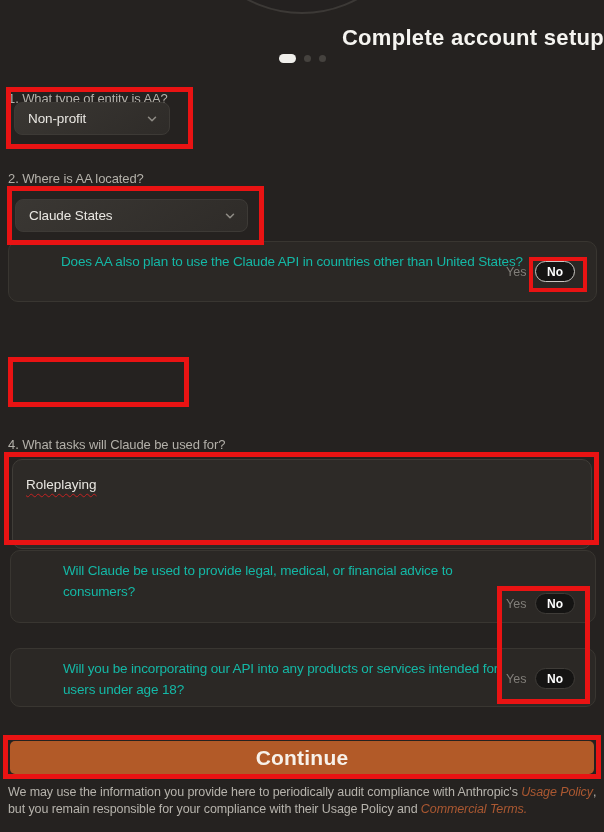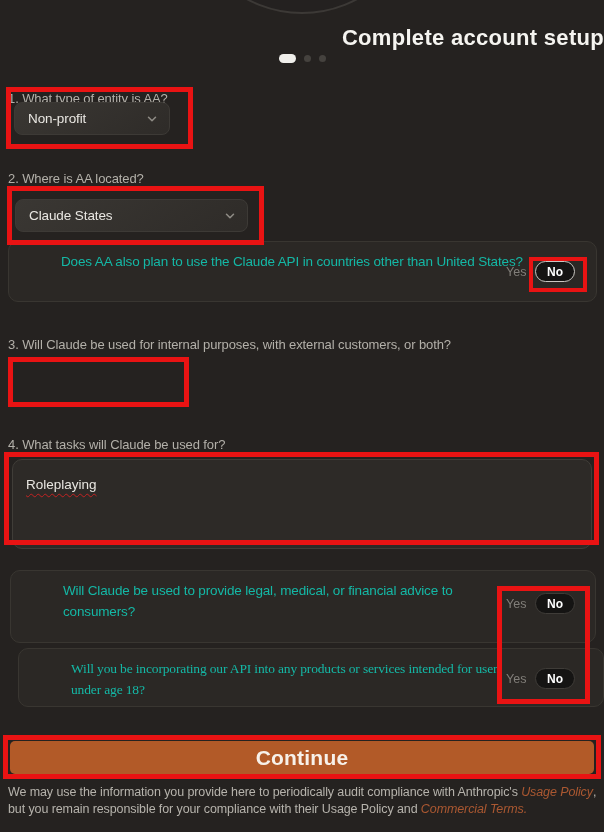--- a/index.html
+++ b/index.html
@@ -29,22 +29,22 @@
     cursor:pointer;}
   .dropdown .dd-text{font-size:13.5px;color:#e9e7e2;letter-spacing:-.1px;}
   #dd1{left:14px;top:102px;width:156px;}
   #dd2{left:15px;top:199px;width:233px;}
   #dd3{left:15px;top:366px;width:156px;}
   .chev{display:block;}
   
   .card{position:absolute;background:#2b2825;border:1px solid #393631;
     border-radius:10px;box-sizing:border-box;}
   #card1{left:8px;top:241px;width:589px;height:61px;}
-  #card2{left:10px;top:570px;width:586px;height:73px;}
-  #card3{left:18px;top:648px;width:586px;height:59px;font-family:Liberation Serif, serif;}
+  #card2{left:10px;top:550px;width:586px;height:73px;}
+  #card3{left:10px;top:648px;width:586px;height:59px;}
   .card-text{position:absolute;left:16px;top:9px;width:462px;font-size:13.5px;
     line-height:21px;color:#14b8a6;letter-spacing:-.15px;margin-left:36px;}
   
   .yes{position:absolute;font-size:12.5px;color:#817e79;cursor:pointer;}
   .no-pill{position:absolute;width:40px;height:21px;border-radius:11px;
     background:#151413;border:1px solid #3f3c38;display:flex;align-items:center;
     justify-content:center;font-size:12px;font-weight:bold;color:#ffffff;
     box-sizing:border-box;cursor:pointer;}
   #yes1{left:506px;top:265px;} #no1{left:535px;top:261px;border:1.5px solid #c9c7c2;}
   #yes2{left:506px;top:597px;} #no2{left:535px;top:593px;}
@@ -105,21 +105,20 @@
         <polyline points="2.5,4.2 6,7.8 9.5,4.2" fill="none" stroke="#8f8c86" stroke-width="1.5" stroke-linecap="round" stroke-linejoin="round"></polyline>
       </svg>
   </div>
 
   <div class="card" id="card1">
     <div class="card-text">Does AA also plan to use the Claude API in countries other than United States?</div>
   </div>
   <span class="yes" id="yes1">Yes</span>
   <span class="no-pill" id="no1">No</span>
 
-  <div class="label" id="q3-label">3. Will Claude be used for internal purposes, with external customers, or both?</div>
 
   <div class="label" id="q4-label">4. What tasks will Claude be used for?</div>
   <div class="textarea">
     <span class="ta-value">Roleplaying</span>
   </div>
 
   <div class="card" id="card2">
     <div class="card-text">Will Claude be used to provide legal, medical, or financial advice to consumers?</div>
   </div>
   <span class="yes" id="yes2">Yes</span>

